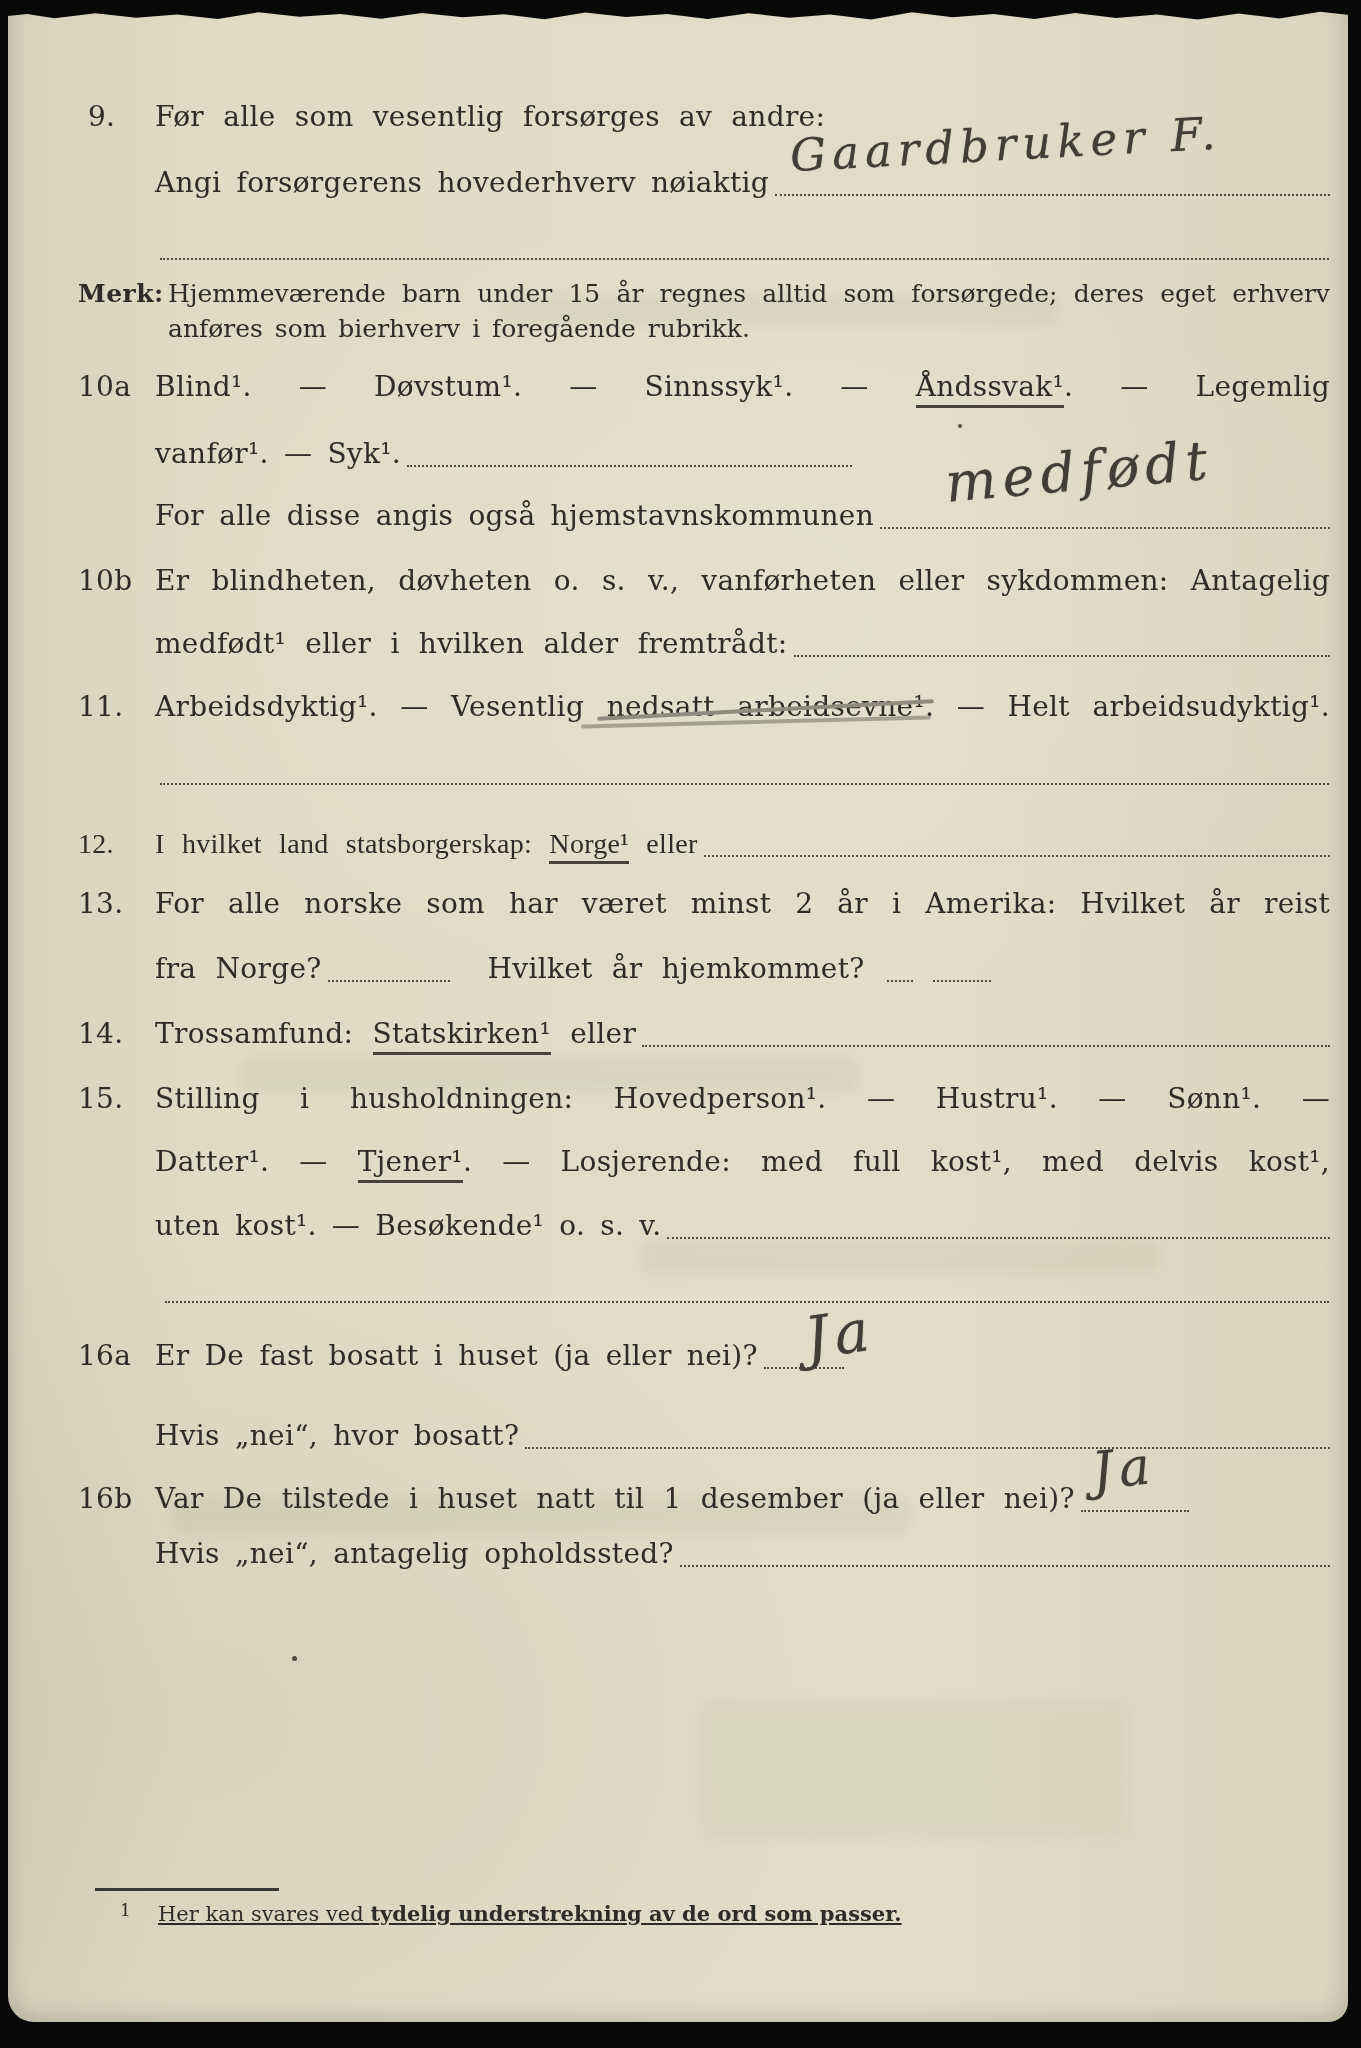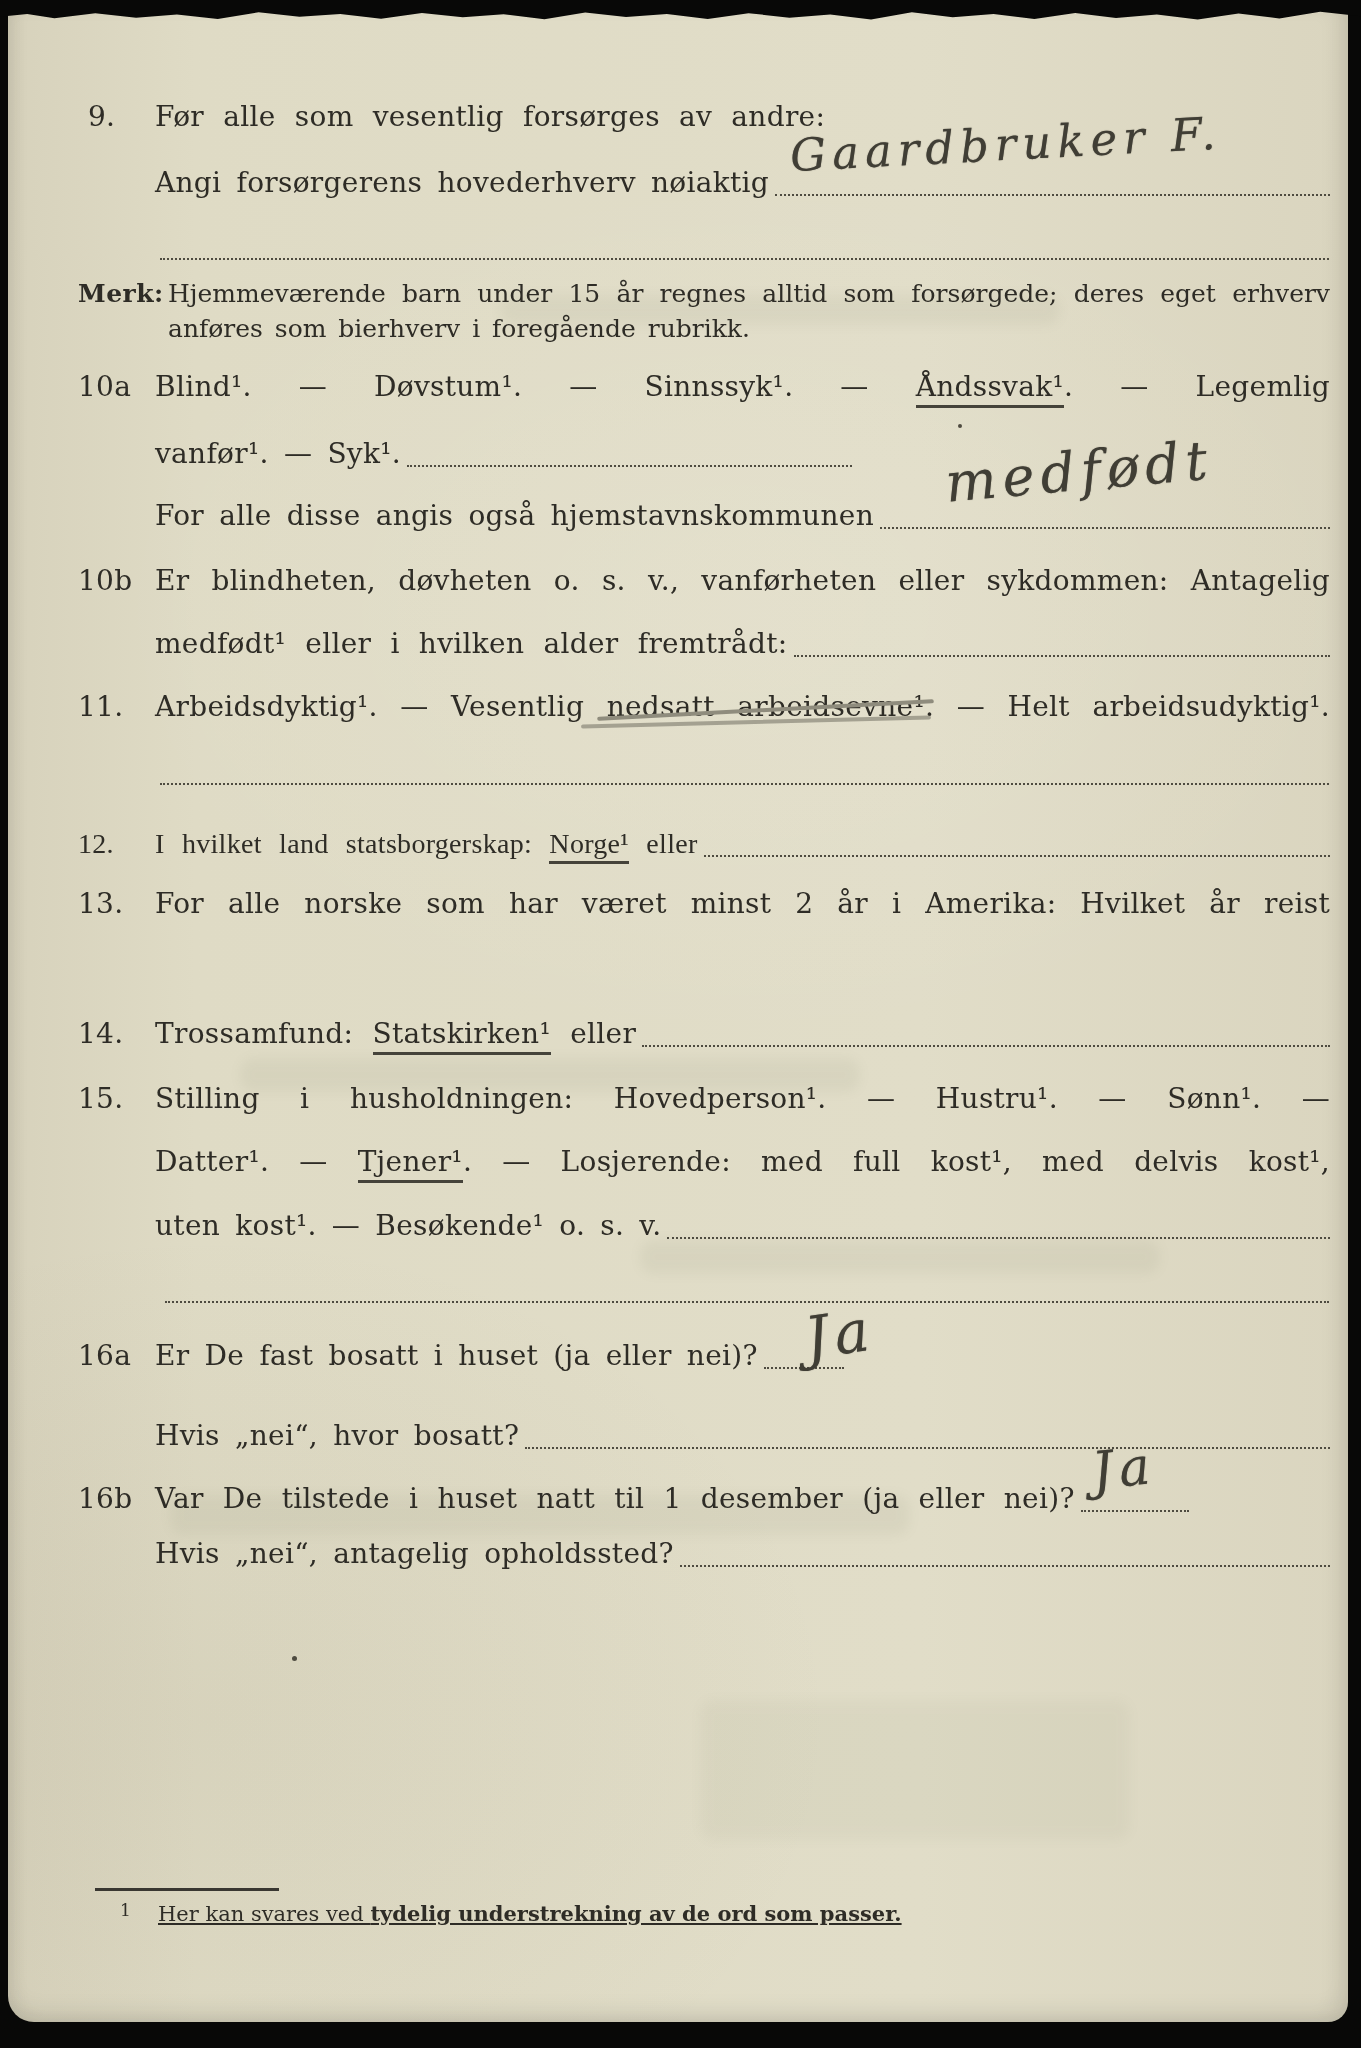--- a/index.html
+++ b/index.html
@@ -122,20 +122,33 @@
     <div class="qtext ws9">
       <span class="segwrap"><span>I hvilket land statsborgerskap: </span><span class="u-hand">Norge¹</span><span> eller</span></span>
       <div class="leader"></div>
     </div>
   </div>
 
   <div class="row" style="top:884px;">
     <span class="qnum">13.</span>
     <div class="qtext justify"><span class="segwrap">For alle norske som har været minst 2 år i Amerika: Hvilket år reist</span></div>
   </div>
+  <div class="row" style="top:949px;">
+    <div class="qtext ws9">
+      <span class="segwrap">fra Norge?</span>
+      <div class="leader fixed" style="width:122px;"></div>
+      <div class="spacer" style="width:38px;"></div>
+      <span class="segwrap">Hvilket år hjemkommet?</span>
+      <div class="spacer" style="width:16px;"></div>
+      <div class="leader fixed" style="width:26px;"></div>
+      <div class="spacer" style="width:14px;"></div>
+      <div class="leader fixed" style="width:58px;"></div>
+      <div class="grow"></div>
+    </div>
+  </div>
 
   <div class="row" style="top:1014px;">
     <span class="qnum">14.</span>
     <div class="qtext ws9">
       <span class="segwrap"><span>Trossamfund: </span><span class="u-hand">Statskirken¹</span><span> eller</span></span>
       <div class="leader"></div>
     </div>
   </div>
 
   <div class="row" style="top:1079px;">

